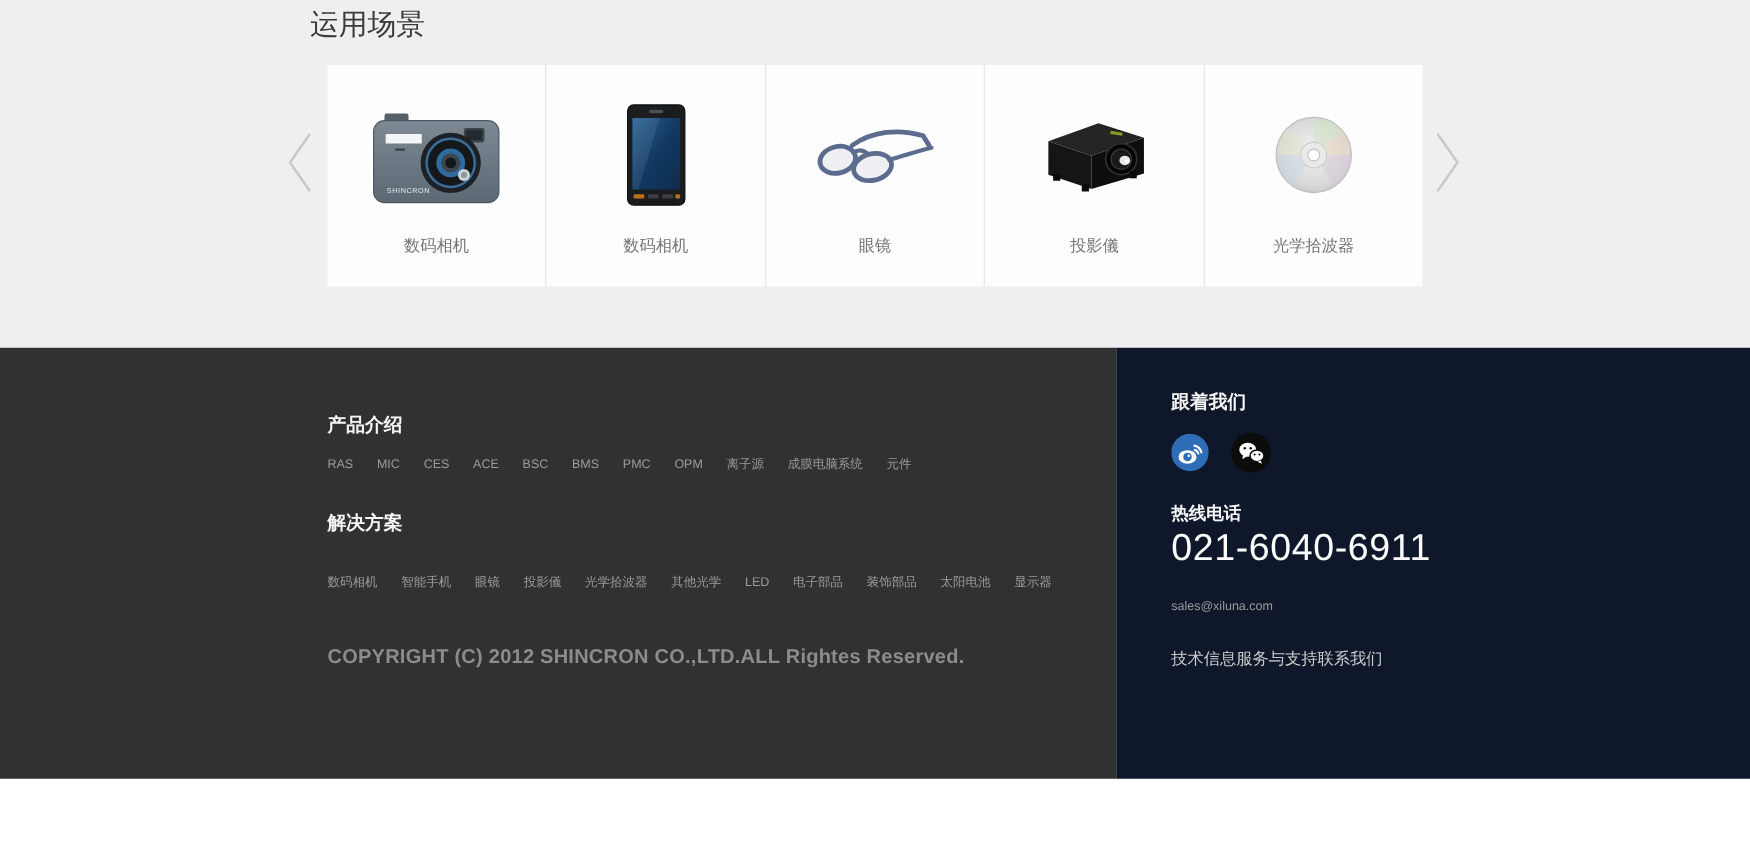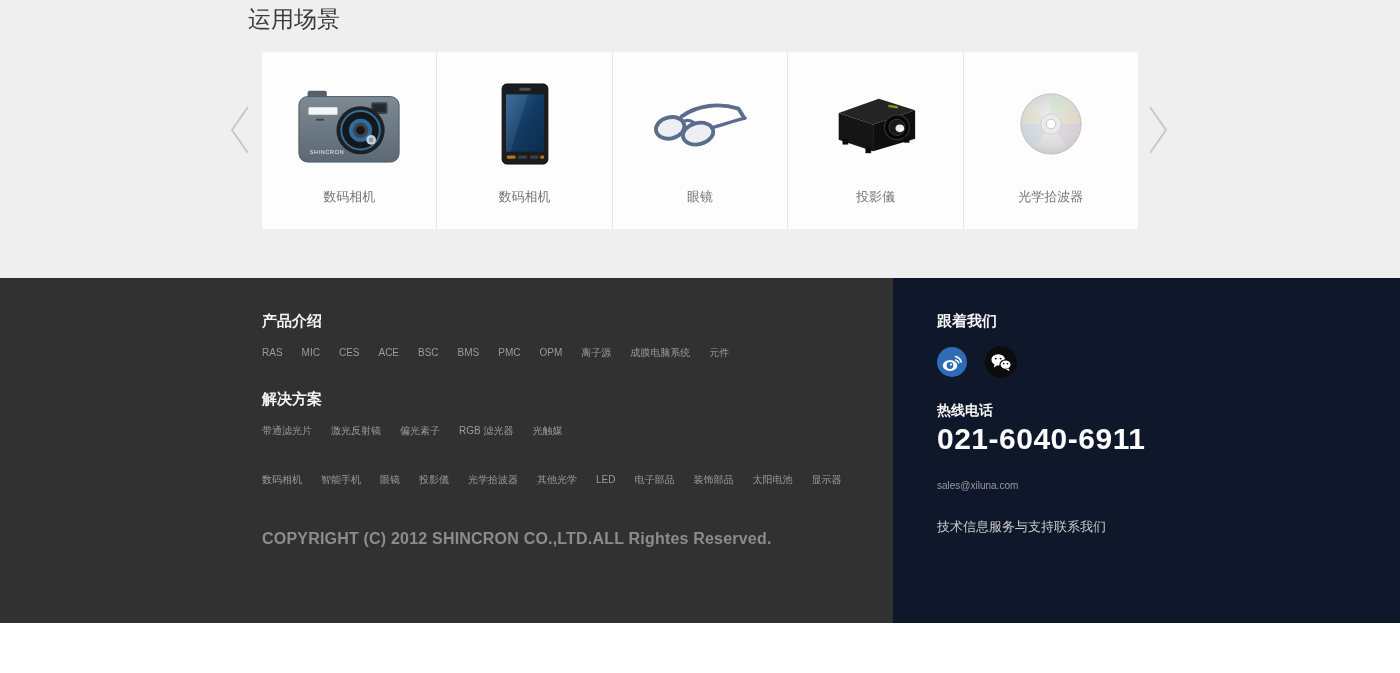--- a/index.html
+++ b/index.html
@@ -31,32 +31,32 @@
   .nav-arrow { position:absolute; top:104px; cursor:pointer; }
   .nav-prev { left:228px; }
   .nav-next { left:1146px; }
 
   
   .footer { display:flex; width:1400px; height:345px; }
   .f-left  { width:893px; background:#313131; padding:34px 0 0 262px; }
   .f-right { flex:1; background:#0f172a; padding:34px 0 0 44px; }
 
   .f-h { font-size:15px; font-weight:700; color:#f5f5f5; margin:0 0 10px 0; }
-  .f-sec { margin-bottom:27px; }
+  .f-sec { margin-bottom:27px;margin-top:19px; }
   .link-row { width:622px; line-height:20px; }
   .flink {
     display:inline-block; font-size:10px; color:#9b9b9b;
     margin-right:19px; text-decoration:none; cursor:pointer; white-space:nowrap;
   }
   .copyright { margin-top:40px; font-size:16px; font-weight:600; color:#8c8c8c; letter-spacing:0.2px; }
 
   .follow-icons { display:flex; gap:18px; margin-top:15px; align-items:center; }
   .social-btn { cursor:pointer; line-height:0; }
   .hotline-label { margin-top:24px; font-size:14px; font-weight:700; color:#f5f5f5; }
-  .hotline-number { margin-top:2px; font-size:30px; font-weight:700; color:#fbfbfb; letter-spacing:0.5px; }
+  .hotline-number { margin-top:2px; font-size:30px; font-weight:400; color:#fbfbfb; letter-spacing:0.5px; }
   .hotline-email { margin-top:24px; font-size:10px; color:#9a9a9a; }
   .bottom-links { display:flex; gap:0; margin-top:27px;text-align:right; }
   .blink { font-size:13px; color:#cccccc; text-decoration:none; cursor:pointer; white-space:nowrap; }
 </style>
 </head>
 <body>
 
 <div class="scenes">
   <div class="scenes-title">运用场景</div>
 
@@ -195,21 +195,20 @@
 
   <div class="f-left">
 
     <div class="f-sec">
       <div class="f-h">产品介绍</div>
       <div class="link-row"><a class="flink">RAS</a><a class="flink">MIC</a><a class="flink">CES</a><a class="flink">ACE</a><a class="flink">BSC</a><a class="flink">BMS</a><a class="flink">PMC</a><a class="flink">OPM</a><a class="flink">离子源</a><a class="flink">成膜电脑系统</a><a class="flink">元件</a></div>
     </div>
 
     <div class="f-sec">
       <div class="f-h">解决方案</div>
-      <div class="link-row"><a class="flink">带通滤光片</a><a class="flink">激光反射镜</a><a class="flink">偏光素子</a><a class="flink">RGB 滤光器</a><a class="flink">光触媒</a></div>
     </div>
 
     <div class="f-sec">
       <div class="link-row"><a class="flink">数码相机</a><a class="flink">智能手机</a><a class="flink">眼镜</a><a class="flink">投影儀</a><a class="flink">光学拾波器</a><a class="flink">其他光学</a><a class="flink">LED</a><a class="flink">电子部品</a><a class="flink">装饰部品</a><a class="flink">太阳电池</a><a class="flink">显示器</a></div>
     </div>
 
     <div class="copyright">COPYRIGHT (C) 2012 SHINCRON CO.,LTD.ALL Rightes Reserved.</div>
   </div>
 
   <div class="f-right">

